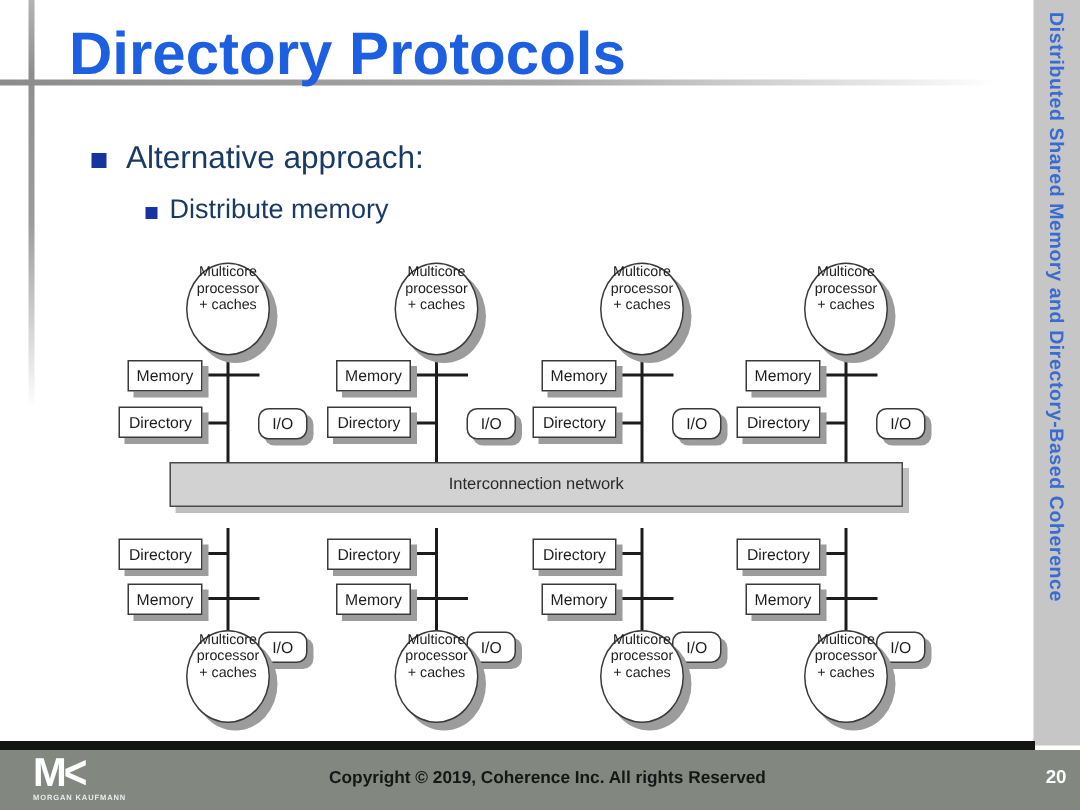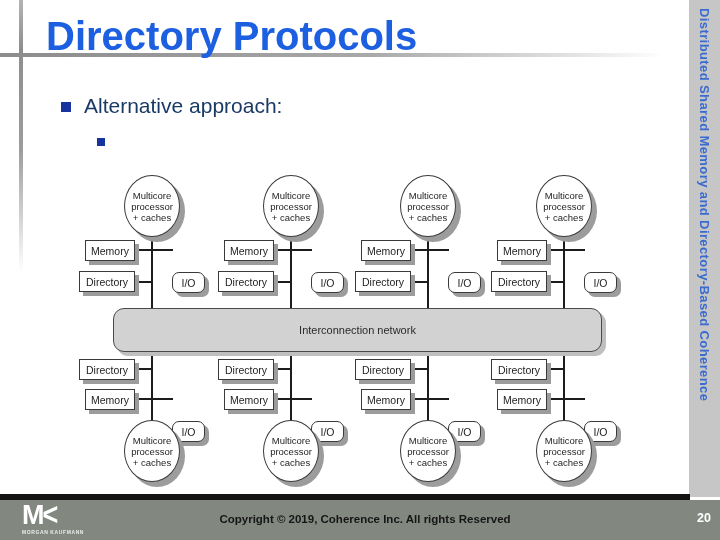--- a/index.html
+++ b/index.html
@@ -45,27 +45,27 @@
   }
   .mem { left:13px; width:50px; height:21px; }
   .mem-t { top:240px; } .mem-b { top:389px; }
   .iob { left:100px; width:33px; height:21px; border-radius:7px;margin-top:32px; }
   .iob-t { top:240px; } .iob-b { top:389px; }
   .dir { left:7px; width:56px; height:21px; }
   .dir-t { top:271px; } .dir-b { top:359px; }
   .circ {
     position:absolute; left:52px; width:56px; height:62px; background:#fff;
     border:1.5px solid #3a3a3a; border-radius:50%; box-shadow:5px 5px 0 #9c9c9c;
-    display:flex; flex-direction:column; align-items:center; justify-content:center;
+    display:flex; flex-direction:column; align-items:center; 
     font-size:9.5px; line-height:11px; color:#1d1d1d; text-align:center; z-index:2;
   }
   .circ-t { top:175px; } .circ-b { top:420px; }
   .net {
-    position:absolute; left:113px; top:308px; width:489px; height:44px;
-    background:var(--network-fill,#D2D2D2); border:1.5px solid #4a4a4a; border-radius:11px;
+    position:absolute; left:113px; top:308px; width:489px; height:30px;
+    background:var(--network-fill,#D2D2D2); border:1.5px solid #4a4a4a; border-radius:0;
     box-shadow:4px 4px 0 #bfbfbf; display:flex; align-items:center; justify-content:center;
     font-size:11px; color:#2a2a2a; z-index:2;
   }
   
   .sidebar {
     position:absolute; right:0; top:0; width:31px; height:497px;
     background:var(--sidebar-bg,#C6C6C6); display:flex; justify-content:center; align-items:flex-start;
   }
   .sidebar span {
     writing-mode:vertical-rl; padding-top:8px; font-size:13px; font-weight:bold;
@@ -86,20 +86,21 @@
 <div class="slide">
 
   <div class="vline"></div>
   <div class="hrule"></div>
 
   <div class="title">Directory Protocols</div>
 
   <div class="sq sq1"></div>
   <div class="btxt b1">Alternative approach:</div>
   <div class="sq sq2"></div>
+  <div class="btxt b2">Distribute memory</div>
 
   <div class="diagram">
 
     <div class="col" style="left:72px">
       <div class="spine sp-t"></div>
       <div class="spine sp-b"></div>
       <div class="hl hl-mt"></div>
       <div class="hl hl-dt"></div>
       <div class="hl hl-db"></div>
       <div class="hl hl-mb"></div>

